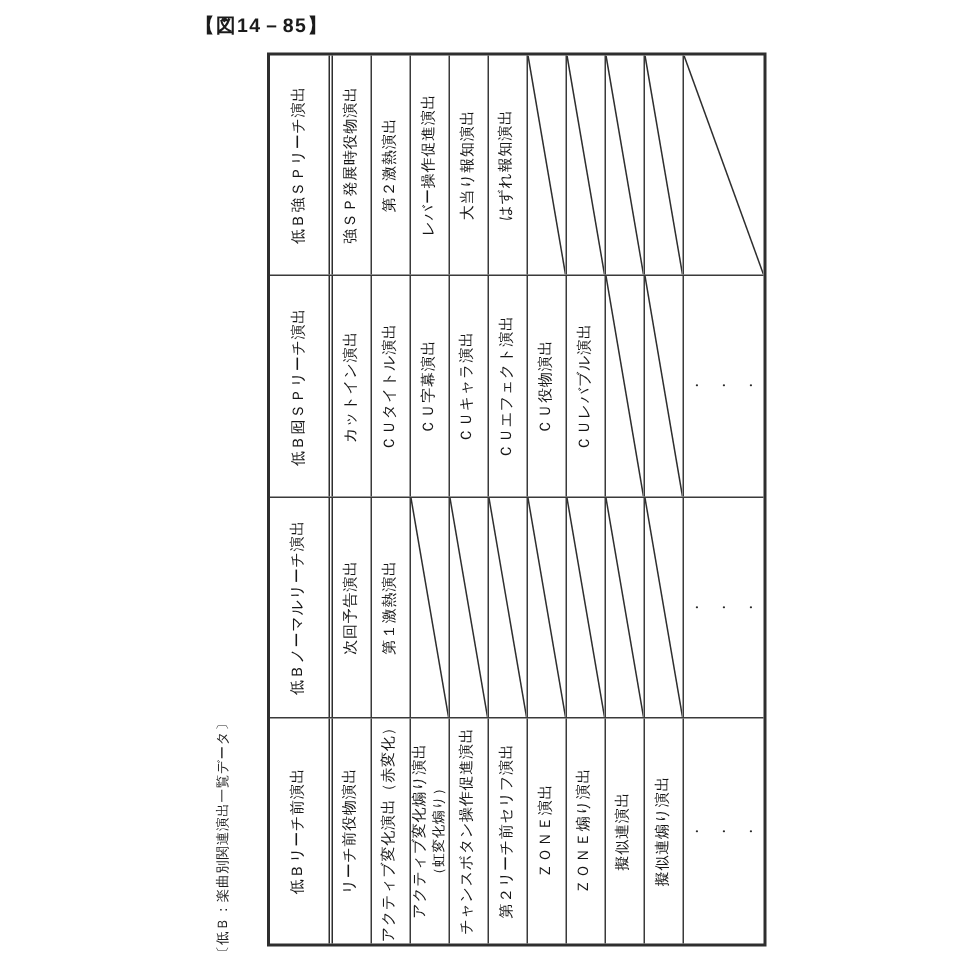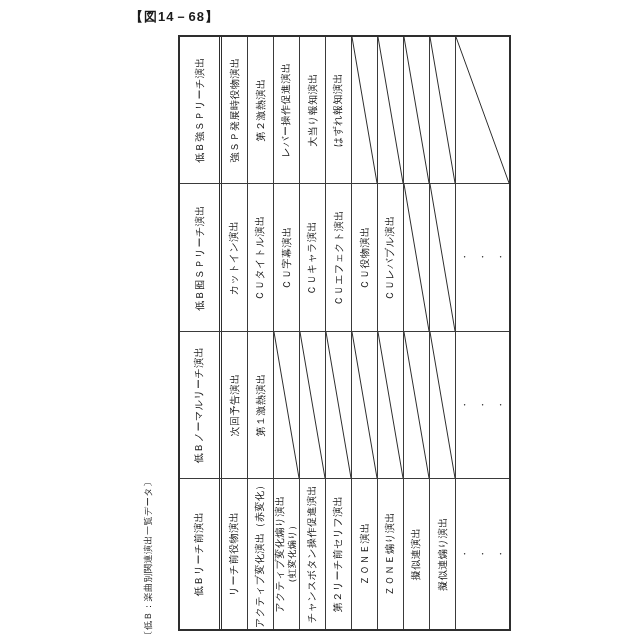--- a/index.html
+++ b/index.html
@@ -37,21 +37,21 @@
     line-height:12px;text-align:center;color:#161616;
   }
   .vtext .l2{font-size:9px;}
   .diag-svg{position:absolute;left:0;top:0;width:100%;height:100%;display:block;}
   .dots{font-size:9px;letter-spacing:9px;color:#2b2b2b;white-space:nowrap;padding-left:9px;}
 </style>
 </head>
 <body>
 
 <div class="page">
-  <div class="fig-title">【図14－68】</div>
+  <div class="fig-title">【図14－85】</div>
 
   <div class="side-caption-box">
     <span>〔低Ｂ：楽曲別関連演出一覧データ〕</span>
   </div>
 
   <div class="ptable" id="ptable">
       <div class="band" style="height: 147px;">
         <div class="cell header">
           <span class="vtext">低Ｂ強ＳＰリーチ演出</span>
         </div>

